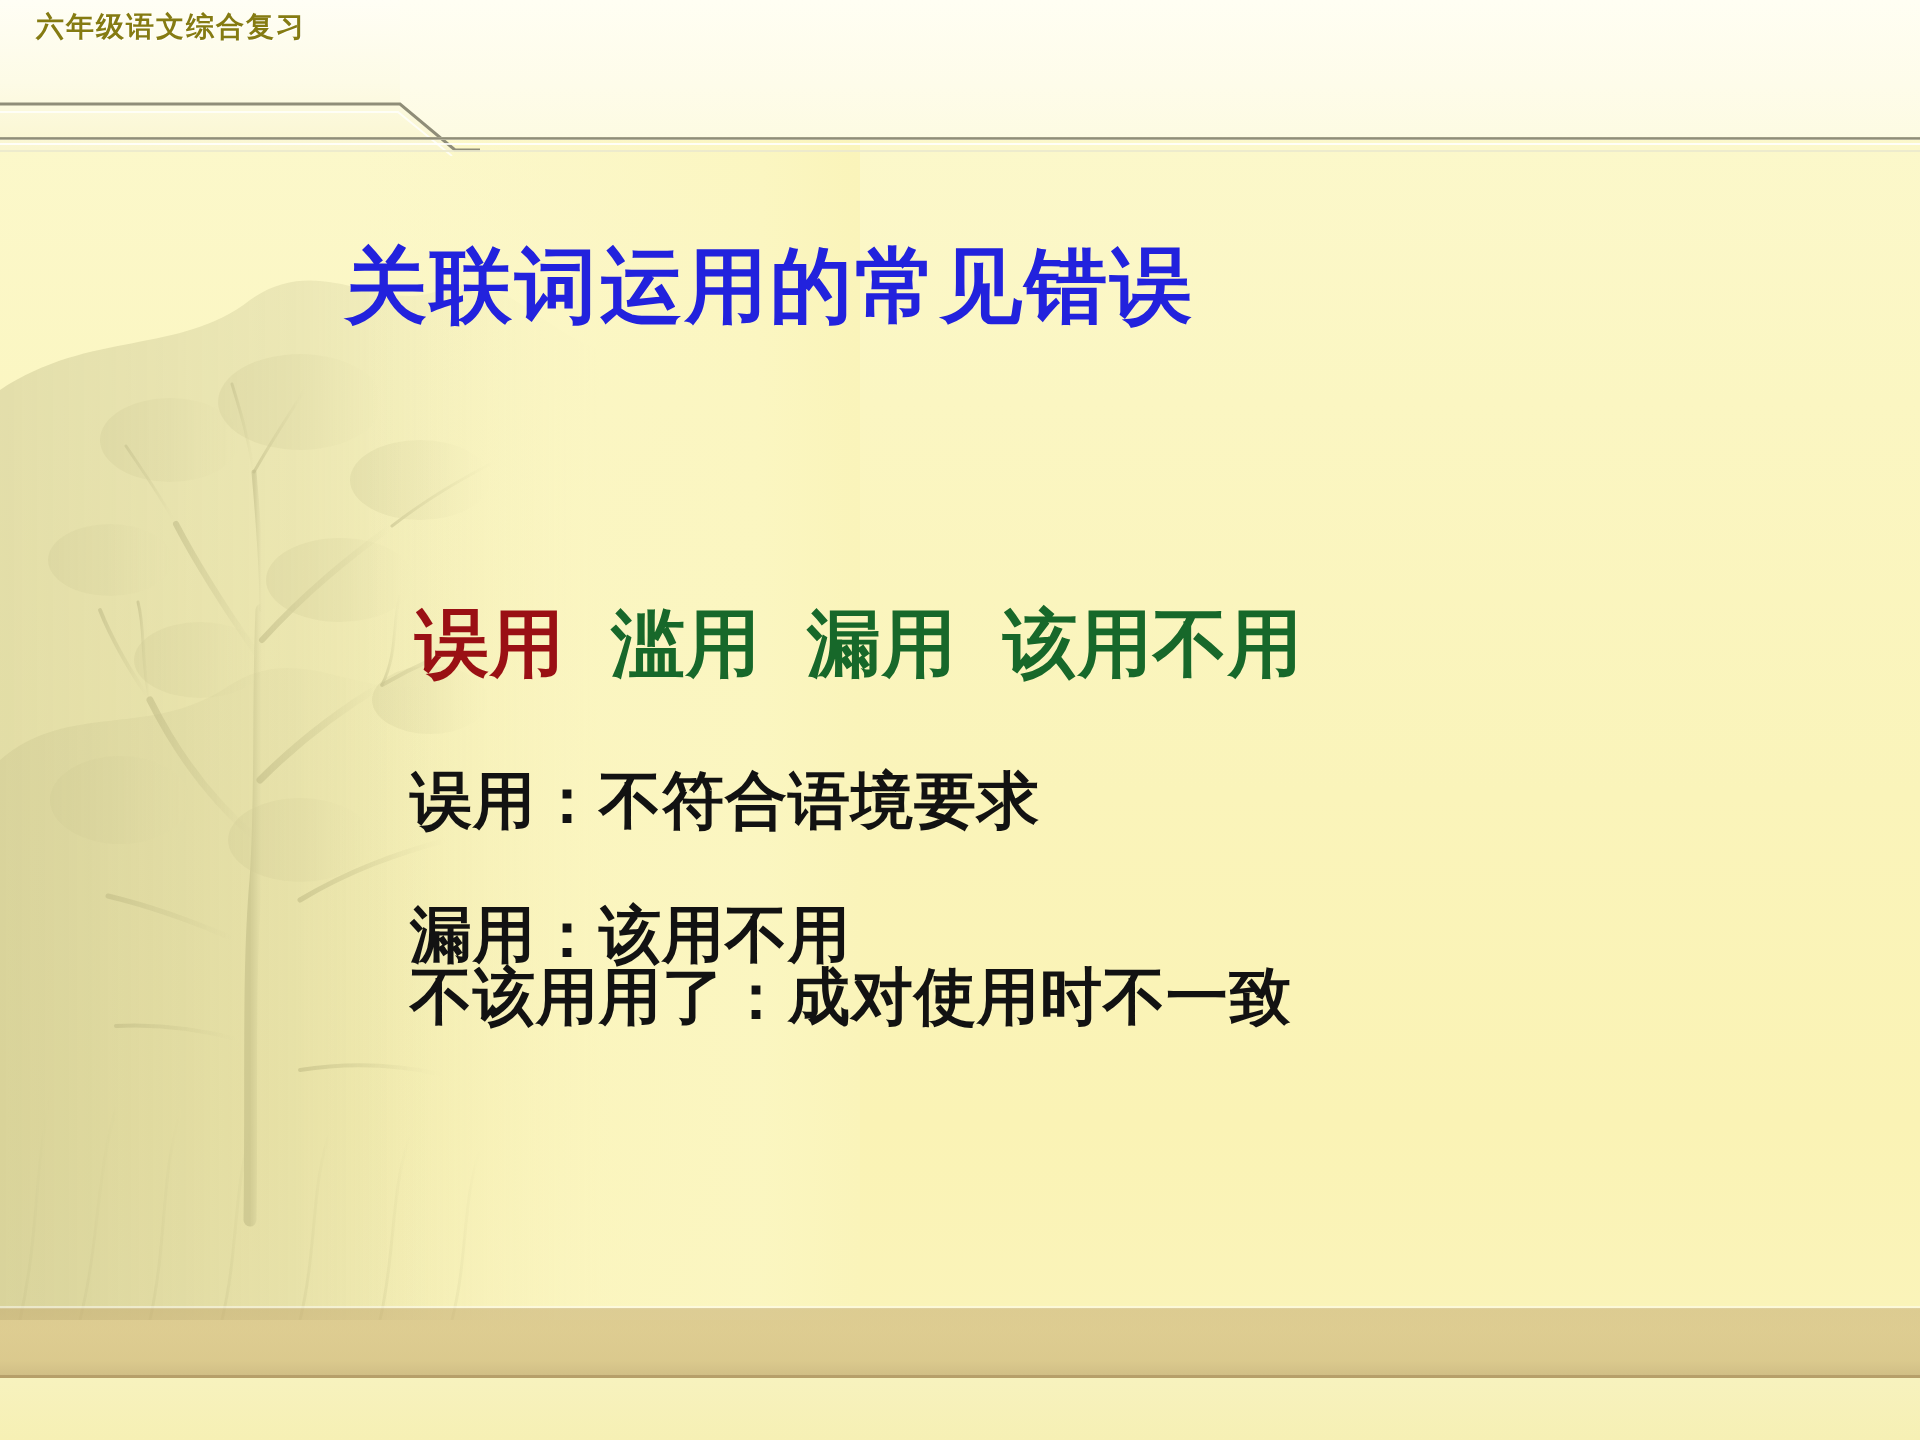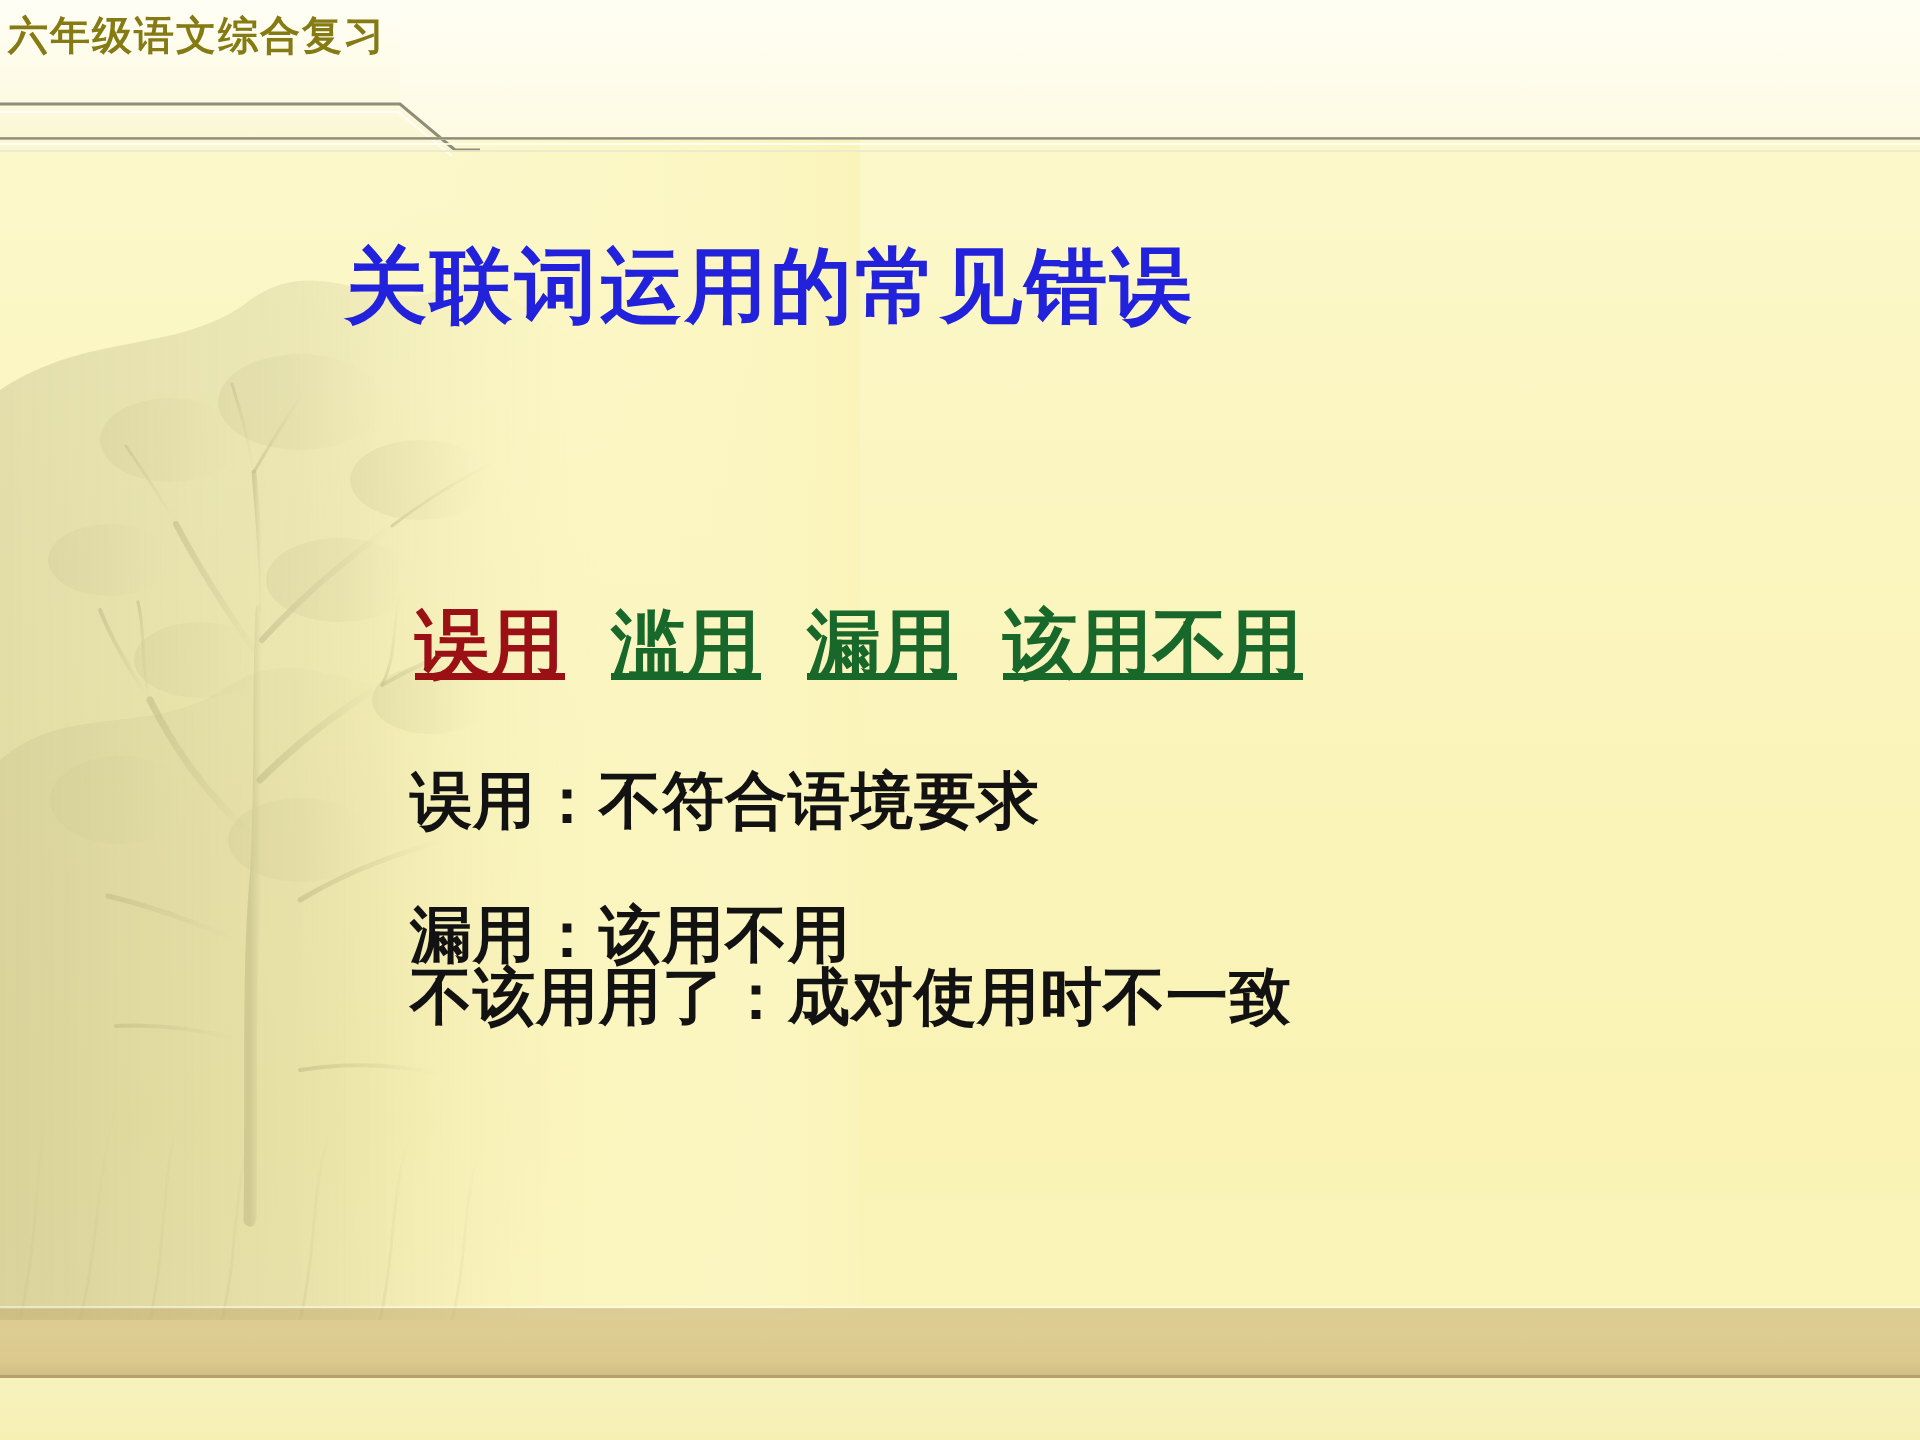--- a/index.html
+++ b/index.html
@@ -64,22 +64,22 @@
     position:absolute; left:0; top:0; width:470px; height:152px;
     background:linear-gradient(180deg,#FFFEF5 0%,#FDFBE6 55%,#FAF6CF 100%);
     clip-path:polygon(0 0, 400px 0, 400px 104px, 455px 150px, 0 150px);
   }
   #header-tab-edge {
     position:absolute; left:0; top:0; width:480px; height:156px;
     pointer-events:none;
   }
 
   #header-title {
-    position:absolute; left:8px; top:8px;
-    font-size:40px; font-weight:bold;
+    position:absolute; left:36px; top:8px;
+    font-size:28px; font-weight:bold;
     letter-spacing:2px;
     color:#857B12;
     text-shadow:1px 1px 0 rgba(255,255,255,.8);
     white-space:nowrap;
   }
 
   
   #slide-title {
     position:absolute; left:0; top:232px; width:1540px;
     text-align:center;
@@ -89,21 +89,21 @@
     white-space:nowrap;
   }
 
   
   #keyword-row {
     position:absolute; left:415px; top:595px;
     font-size:74px; font-weight:bold;
     white-space:nowrap;
     letter-spacing:1px;
   }
-  .kw { display:inline-block;text-decoration:underline; }
+  .kw { display:inline-block; }
   .kw + .kw { margin-left:46px;text-align:right; }
   .kw-misuse   { color:#9A1014; }
   .kw-green    { color:#17682A; }
 
   
   #body-lines {
     position:absolute; left:410px; top:770px;
     width:1360px;
   }
   .body-line {

